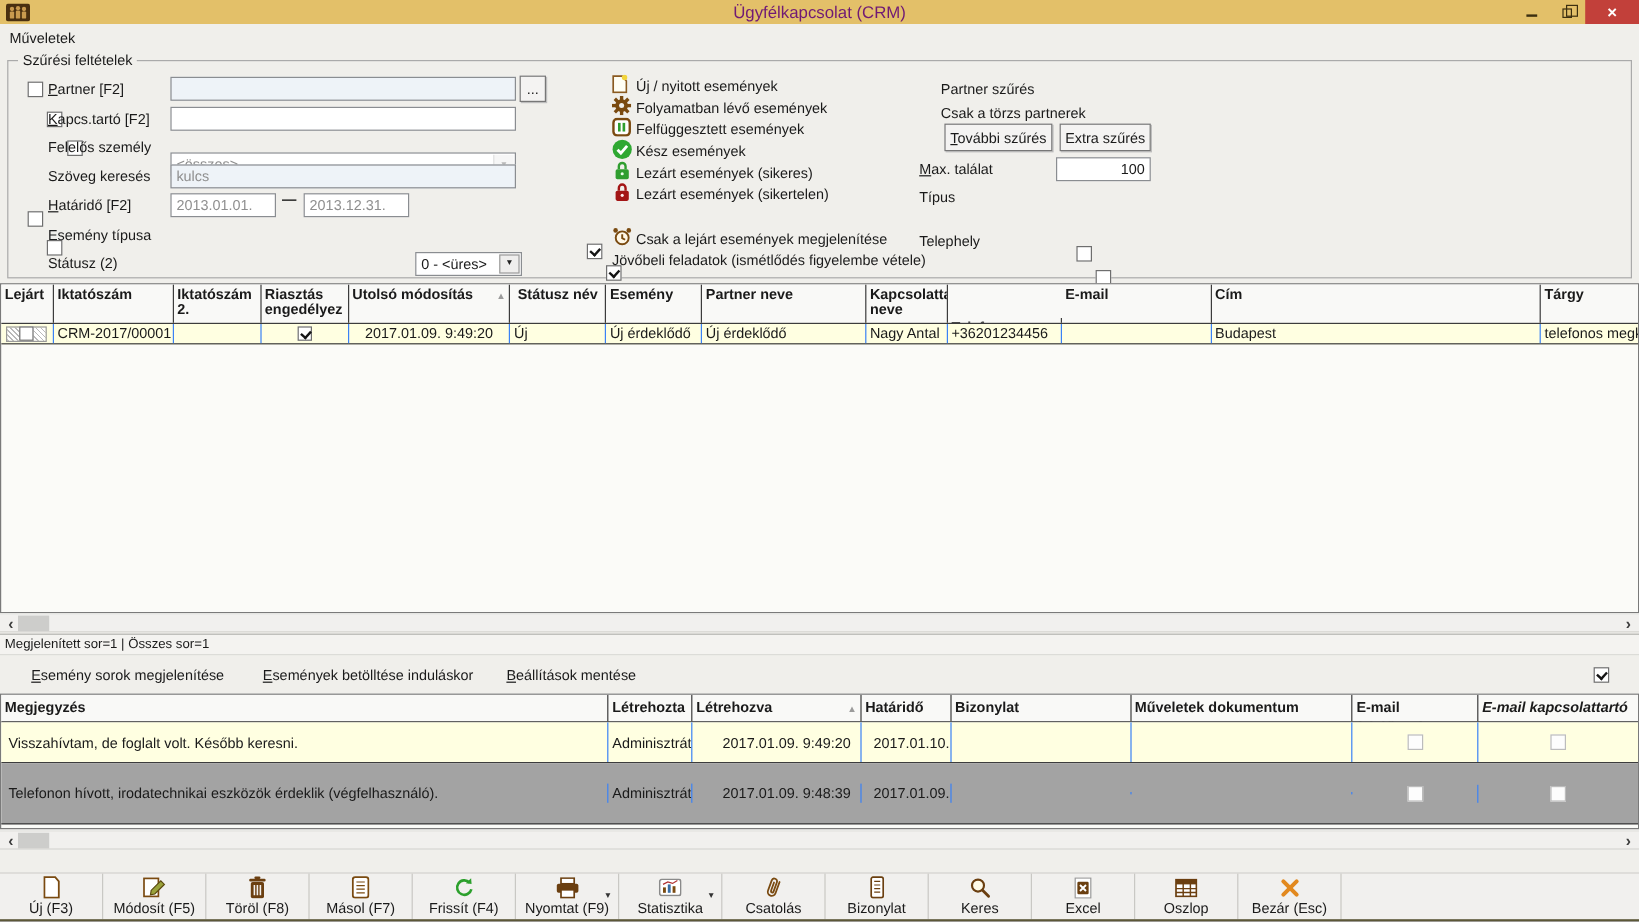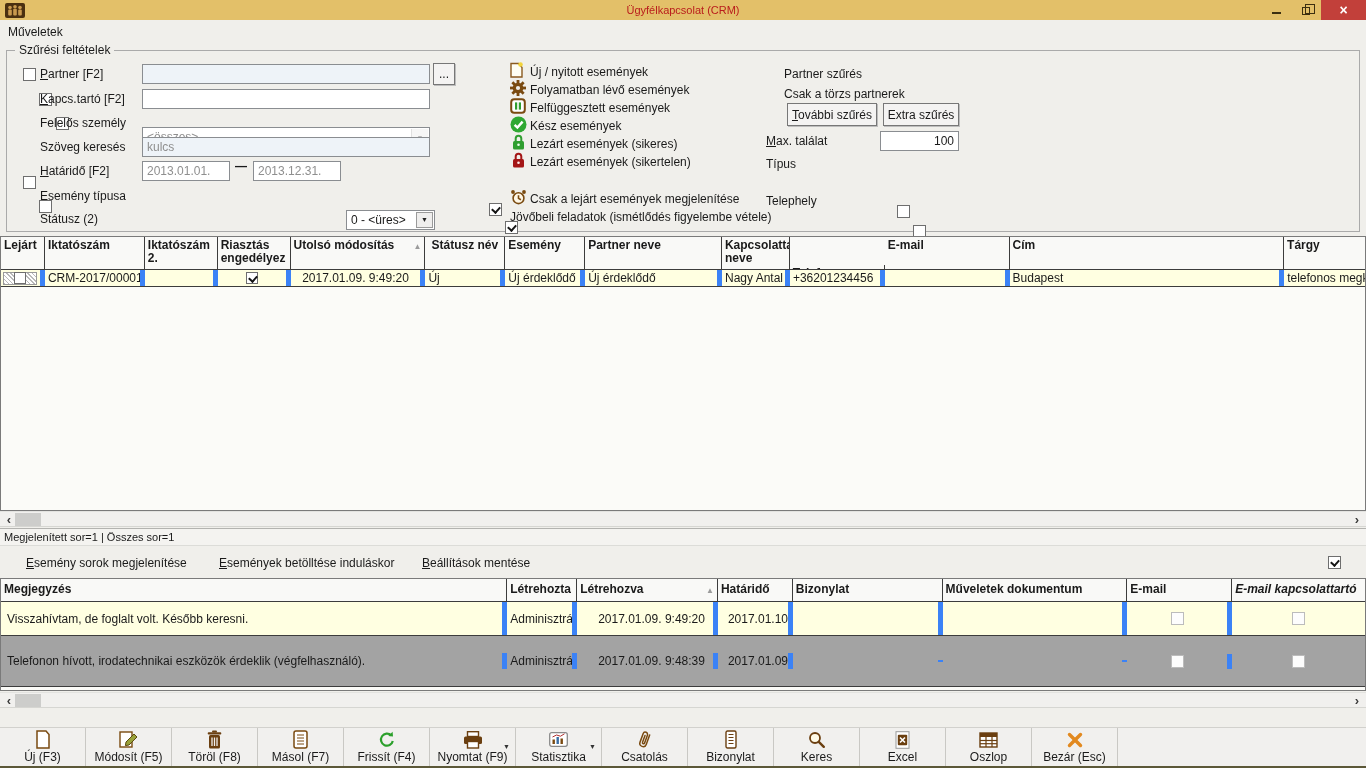--- a/index.html
+++ b/index.html
@@ -3,21 +3,21 @@
 <meta charset="utf-8">
 <style>
   * { margin:0; padding:0; box-sizing:border-box; }
   body { font-family:"Liberation Sans", sans-serif; background:#444; }
   .window { position:relative; width:1366px; height:768px; background:#f0efeb; overflow:hidden; font-size:12px; color:#1a1a1a; }
   .abs { position:absolute; }
 
   
   .titlebar { position:absolute; top:0; left:0; width:1366px; height:20px; background:#e3c069; display:flex; align-items:center; }
   .titlebar .appicon { margin-left:5px; display:flex; }
-  .titlebar .title { position:absolute; left:0; right:0; text-align:center; font-size:11px; color:#b91c1c; }
+  .titlebar .title { position:absolute; left:0; right:0; text-align:center; font-size:14px; color:#701a75; }
   .win-controls { position:absolute; right:0; top:0; height:20px; display:flex; }
   .wc { width:30px; height:20px; display:flex; align-items:center; justify-content:center; color:#3c2f10; font-size:13px; }
   .wc-min span { display:inline-block; width:9px; border-bottom:2px solid #3c2f10; margin-top:6px; }
   .wc-restore span { position:relative; display:inline-block; width:8px; height:8px; border:1px solid #3c2f10; background:#e3c069; margin-top:2px; }
   .wc-restore span::before { content:""; position:absolute; left:2px; top:-4px; width:8px; height:8px; border:1px solid #3c2f10; }
   .wc-close { width:45px; background:#c2403a; color:#fff; font-size:14px; font-weight:bold; }
 
   
   .menubar { position:absolute; top:20px; left:0; width:1366px; height:23px; background:#f0efeb; display:flex; align-items:center; }
   .menu-item { padding:2px 8px; }
@@ -38,21 +38,21 @@
   .dd.disabled .arrow { color:#b9b9b9; background:#f6f6f6; border-left:1px solid #e0e0e0; }
   .dd.enabled .arrow { color:#222; background:#efeeed; border:1px solid #9a9a9a; }
   .pushbtn { background:#f4f3f2; border:1px solid #777; box-shadow:1px 1px 0 #bdbdbd; display:flex; align-items:center; justify-content:center; }
   .ico { display:inline-flex; align-items:center; justify-content:center; flex:none; }
 
   
   .grid { position:absolute; background:#fbfbf8; border:1px solid #7a7a7a; overflow:hidden; }
   .g-head { display:flex; background:#f9f9f7; border-bottom:1px solid #3c3c3c; }
   .g-hc { border-right:1px solid #3c3c3c; font-weight:bold; padding:2px 3px; line-height:13px; overflow:hidden; position:relative; }
   .g-row { display:flex; background:#ffffe1; border-bottom:1px solid #3c3c3c; }
-  .g-c { border-right:5px solid #3b82f6; padding:1px 3px; overflow:hidden; white-space:nowrap; display:flex; align-items:center; }
+  .g-c { border-right:1px solid #3b82f6; padding:1px 3px; overflow:hidden; white-space:nowrap; display:flex; align-items:center; }
   .g-c.center { justify-content:center; }
   .g-c.right { justify-content:flex-end; }
   .sort { position:absolute; right:3px; top:3px; color:#9b9b9b; font-size:8px; font-weight:normal; }
   .hatch { width:34px; height:13px; background:repeating-linear-gradient(45deg,#b9b9b9 0 1px,#fff 1px 3px); border:1px solid #9a9a9a; display:flex; align-items:center; justify-content:center; }
 
   
   .hscroll { position:absolute; height:16px; background:#f1f0ee; border-top:1px solid #e3e3e0; border-bottom:1px solid #d6d6d2; }
   .sb-arrow { position:absolute; top:0; width:14px; height:15px; display:flex; align-items:center; justify-content:center; color:#3b3b3b; font-size:13px; font-weight:bold; }
   .sb-thumb { position:absolute; left:15px; top:1px; width:26px; height:13px; background:#cdcdcb; }
   .statusline { position:absolute; background:#f4f3f0; border-top:1px solid #b3b3b0; border-bottom:1px solid #dcdcd8; padding:2px 4px; font-size:11px; }

